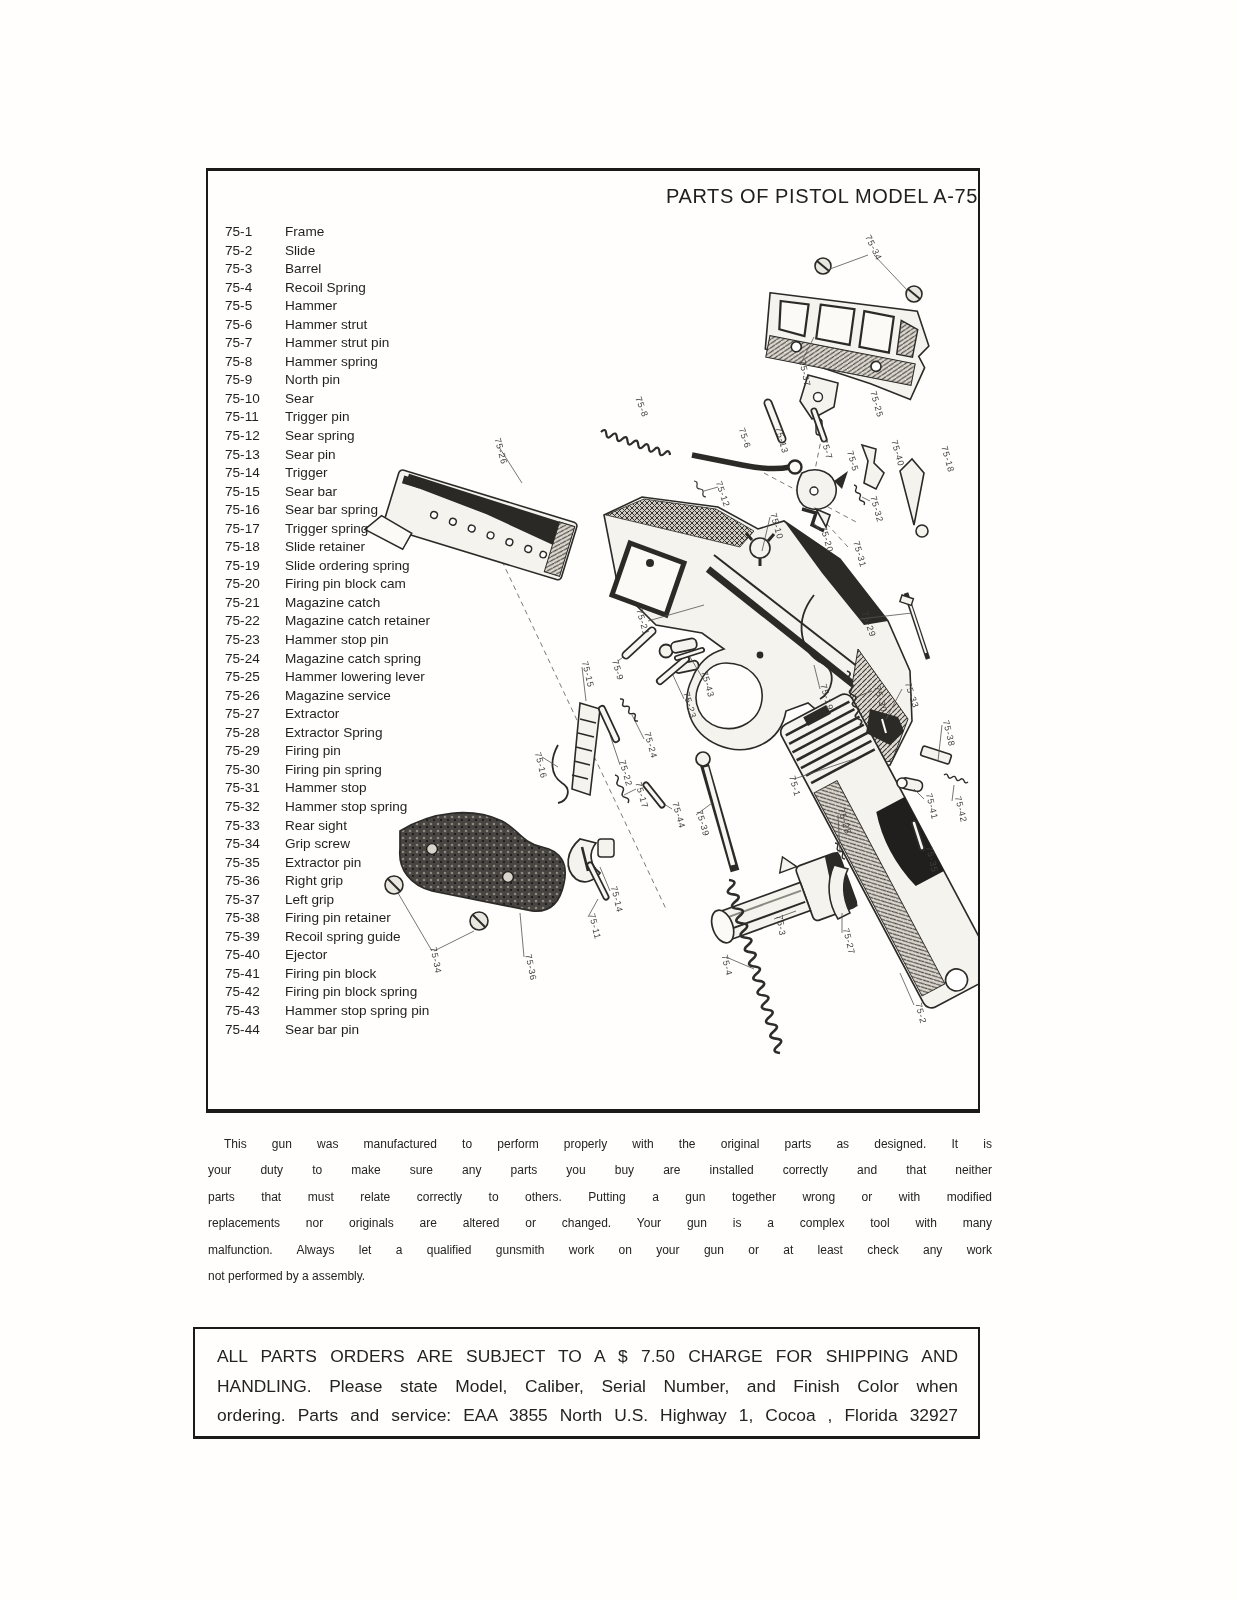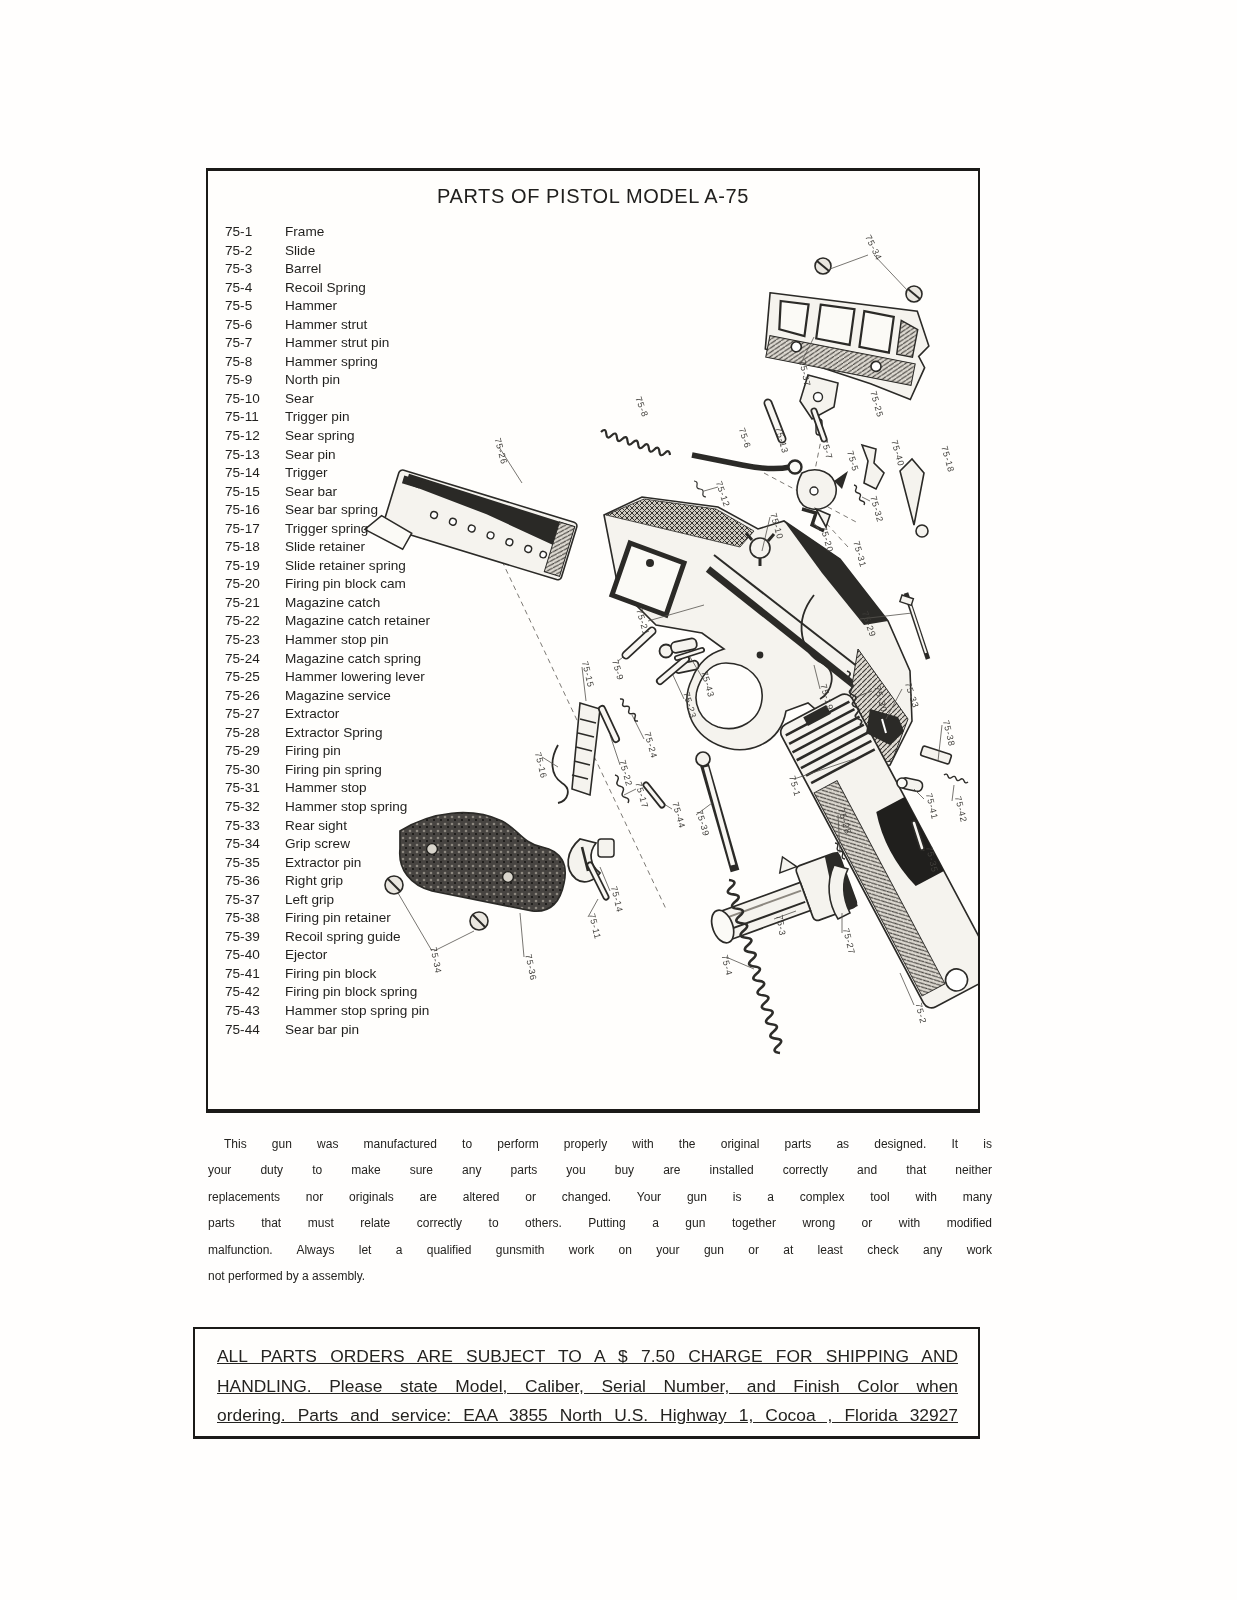--- a/index.html
+++ b/index.html
@@ -1,34 +1,34 @@
 <!DOCTYPE html>
 <html><head>
 <meta charset="utf-8">
 <style>
   html,body{margin:0;padding:0;background:#fff;}
   .page{position:relative;width:1237px;height:1600px;background:#fffefd;
         font-family:"Liberation Sans","DejaVu Sans",sans-serif;color:#1d1c1a;overflow:hidden;}
   .diagram-box{position:absolute;left:206px;top:168px;width:774px;height:945px;
         border:2px solid #1b1a18;border-top-width:3px;border-bottom-width:4px;background:#fffefc;box-sizing:border-box;}
-  .diagram-title{position:absolute;top:14px;left:0;right:0;text-align:center;
+  .diagram-title{position:absolute;top:14px;left:0;right:0;text-align:right;
         font-size:20px;letter-spacing:.6px;color:#21201e;}
   .parts-list{position:absolute;left:17px;top:52px;font-size:13.6px;line-height:18.55px;color:#201f1d;}
   .parts-row{display:flex;white-space:nowrap;}
   .parts-num{width:60px;flex:0 0 60px;}
   svg.diagram{position:absolute;left:0;top:0;width:770px;height:938px;}
   .warning{position:absolute;left:208px;top:1131px;width:784px;
         font-size:12px;line-height:26.4px;color:#242320;}
   .warning .tline{text-align:justify;text-align-last:justify;}
   .warning .tline.first{text-indent:16px;}
   .warning .tline.last{text-align-last:left;}
   .notice-box{position:absolute;left:193px;top:1327px;width:787px;height:112px;box-sizing:border-box;
         border:2px solid #1b1a18;border-bottom-width:3px;padding:13px 20px 0 22px;
         font-size:17.4px;line-height:29.6px;color:#242320;background:#fffefc;}
-  .notice-box .tline{text-align:justify;text-align-last:justify;white-space:normal;text-decoration:underline;}
+  .notice-box .tline{text-align:justify;text-align-last:justify;white-space:normal;}
   .diag-label{font-size:9px;fill:#413f3b;letter-spacing:.8px;}
   .ink{stroke:#2b2a27;fill:none;}
   .dash{stroke:#6e6b65;stroke-width:.9;fill:none;stroke-dasharray:5 4;}
   .lead{stroke:#56534e;stroke-width:.8;fill:none;}
 </style>
 </head>
 <body>
 
 <div class="page">
 
@@ -385,21 +385,21 @@
         <div class="parts-row">
           <span class="parts-num">75-17</span>
           <span>Trigger spring</span>
         </div>
         <div class="parts-row">
           <span class="parts-num">75-18</span>
           <span>Slide retainer</span>
         </div>
         <div class="parts-row">
           <span class="parts-num">75-19</span>
-          <span>Slide retainer spring</span>
+          <span>Slide ordering spring</span>
         </div>
         <div class="parts-row">
           <span class="parts-num">75-20</span>
           <span>Firing pin block cam</span>
         </div>
         <div class="parts-row">
           <span class="parts-num">75-21</span>
           <span>Magazine catch</span>
         </div>
         <div class="parts-row">
@@ -493,22 +493,22 @@
         <div class="parts-row">
           <span class="parts-num">75-44</span>
           <span>Sear bar pin</span>
         </div>
       </div>
   </div>
 
   <div class="warning" id="warning">
       <div class="tline first">This gun was manufactured to perform properly with the original parts as designed. It is</div>
       <div class="tline">your duty to make sure any parts you buy are installed correctly and that neither</div>
+      <div class="tline">parts that must relate correctly to others. Putting a gun together wrong or with modified</div>
       <div class="tline">replacements nor originals are altered or changed. Your gun is a complex tool with many</div>
-      <div class="tline">parts that must relate correctly to others. Putting a gun together wrong or with modified</div>
       <div class="tline">malfunction. Always let a qualified gunsmith work on your gun or at least check any work</div>
       <div class="tline last">not performed by a assembly.</div>
     </div>
 
   <div class="notice-box" id="notice">
       <div class="tline first">ALL PARTS ORDERS ARE SUBJECT TO A $ 7.50 CHARGE FOR SHIPPING AND</div>
       <div class="tline">HANDLING. Please state Model, Caliber, Serial Number, and Finish Color when</div>
       <div class="tline">ordering. Parts and service: EAA 3855 North U.S. Highway 1, Cocoa , Florida 32927</div>
     </div>
 

